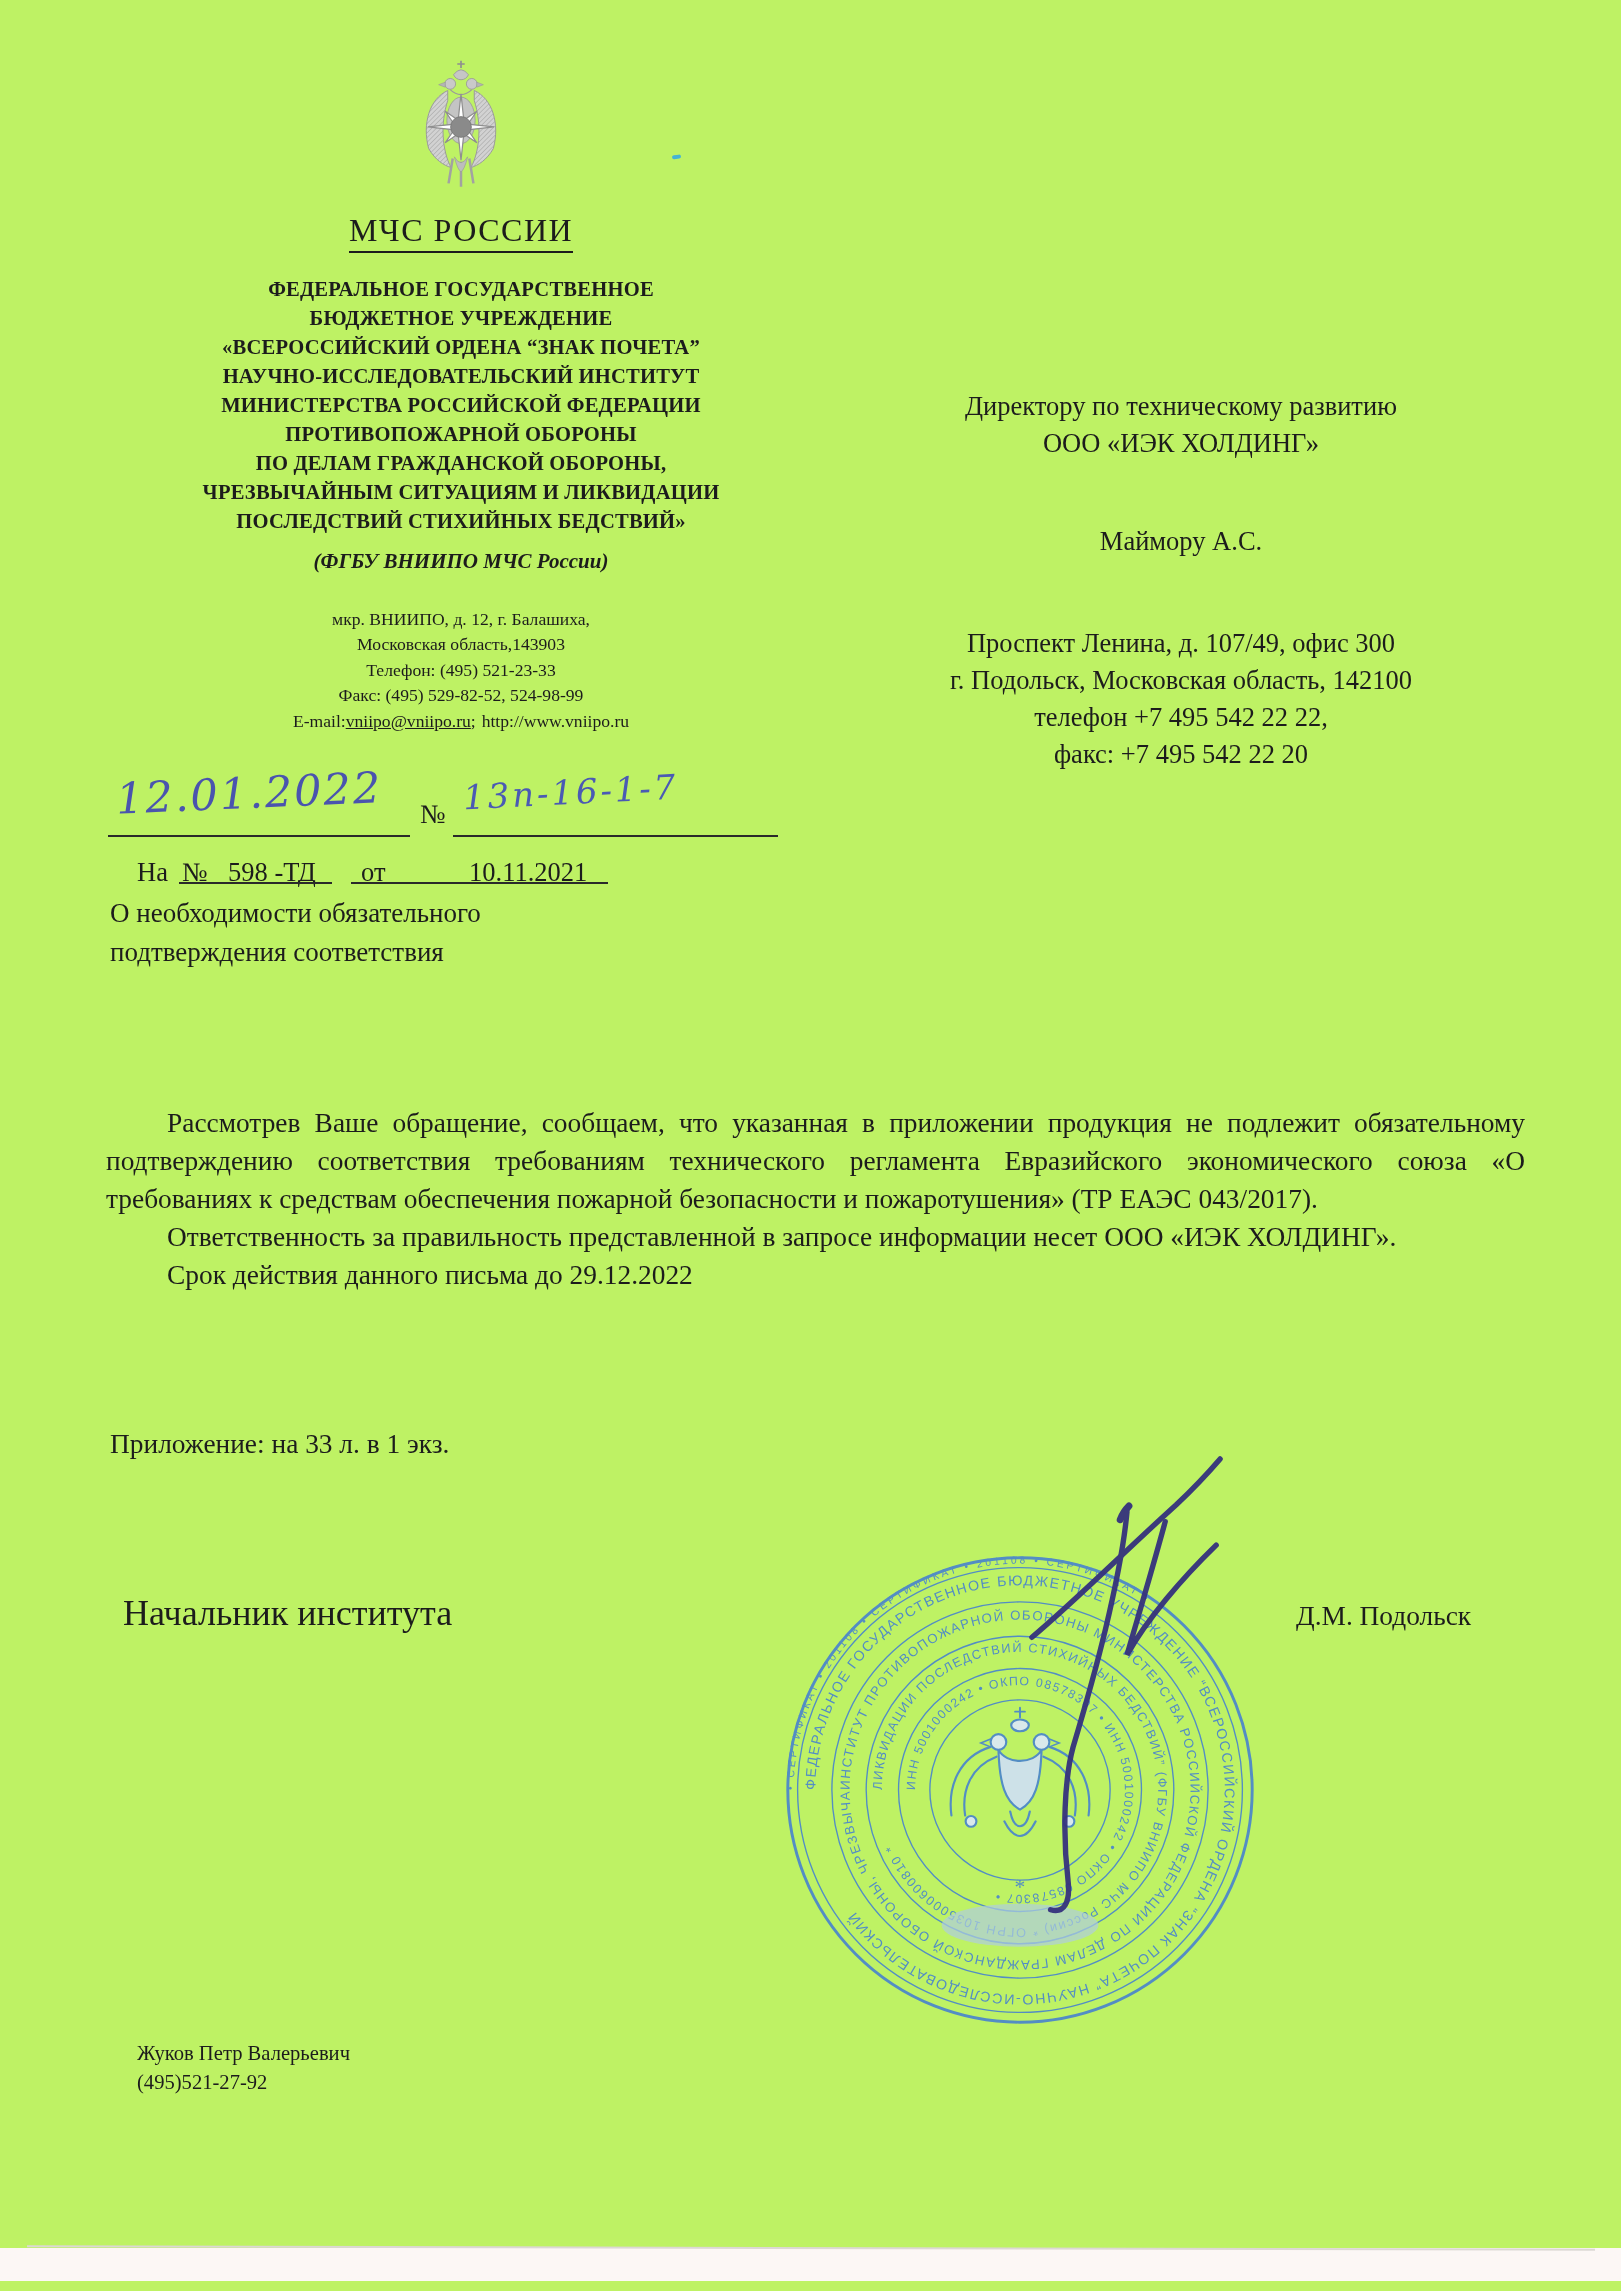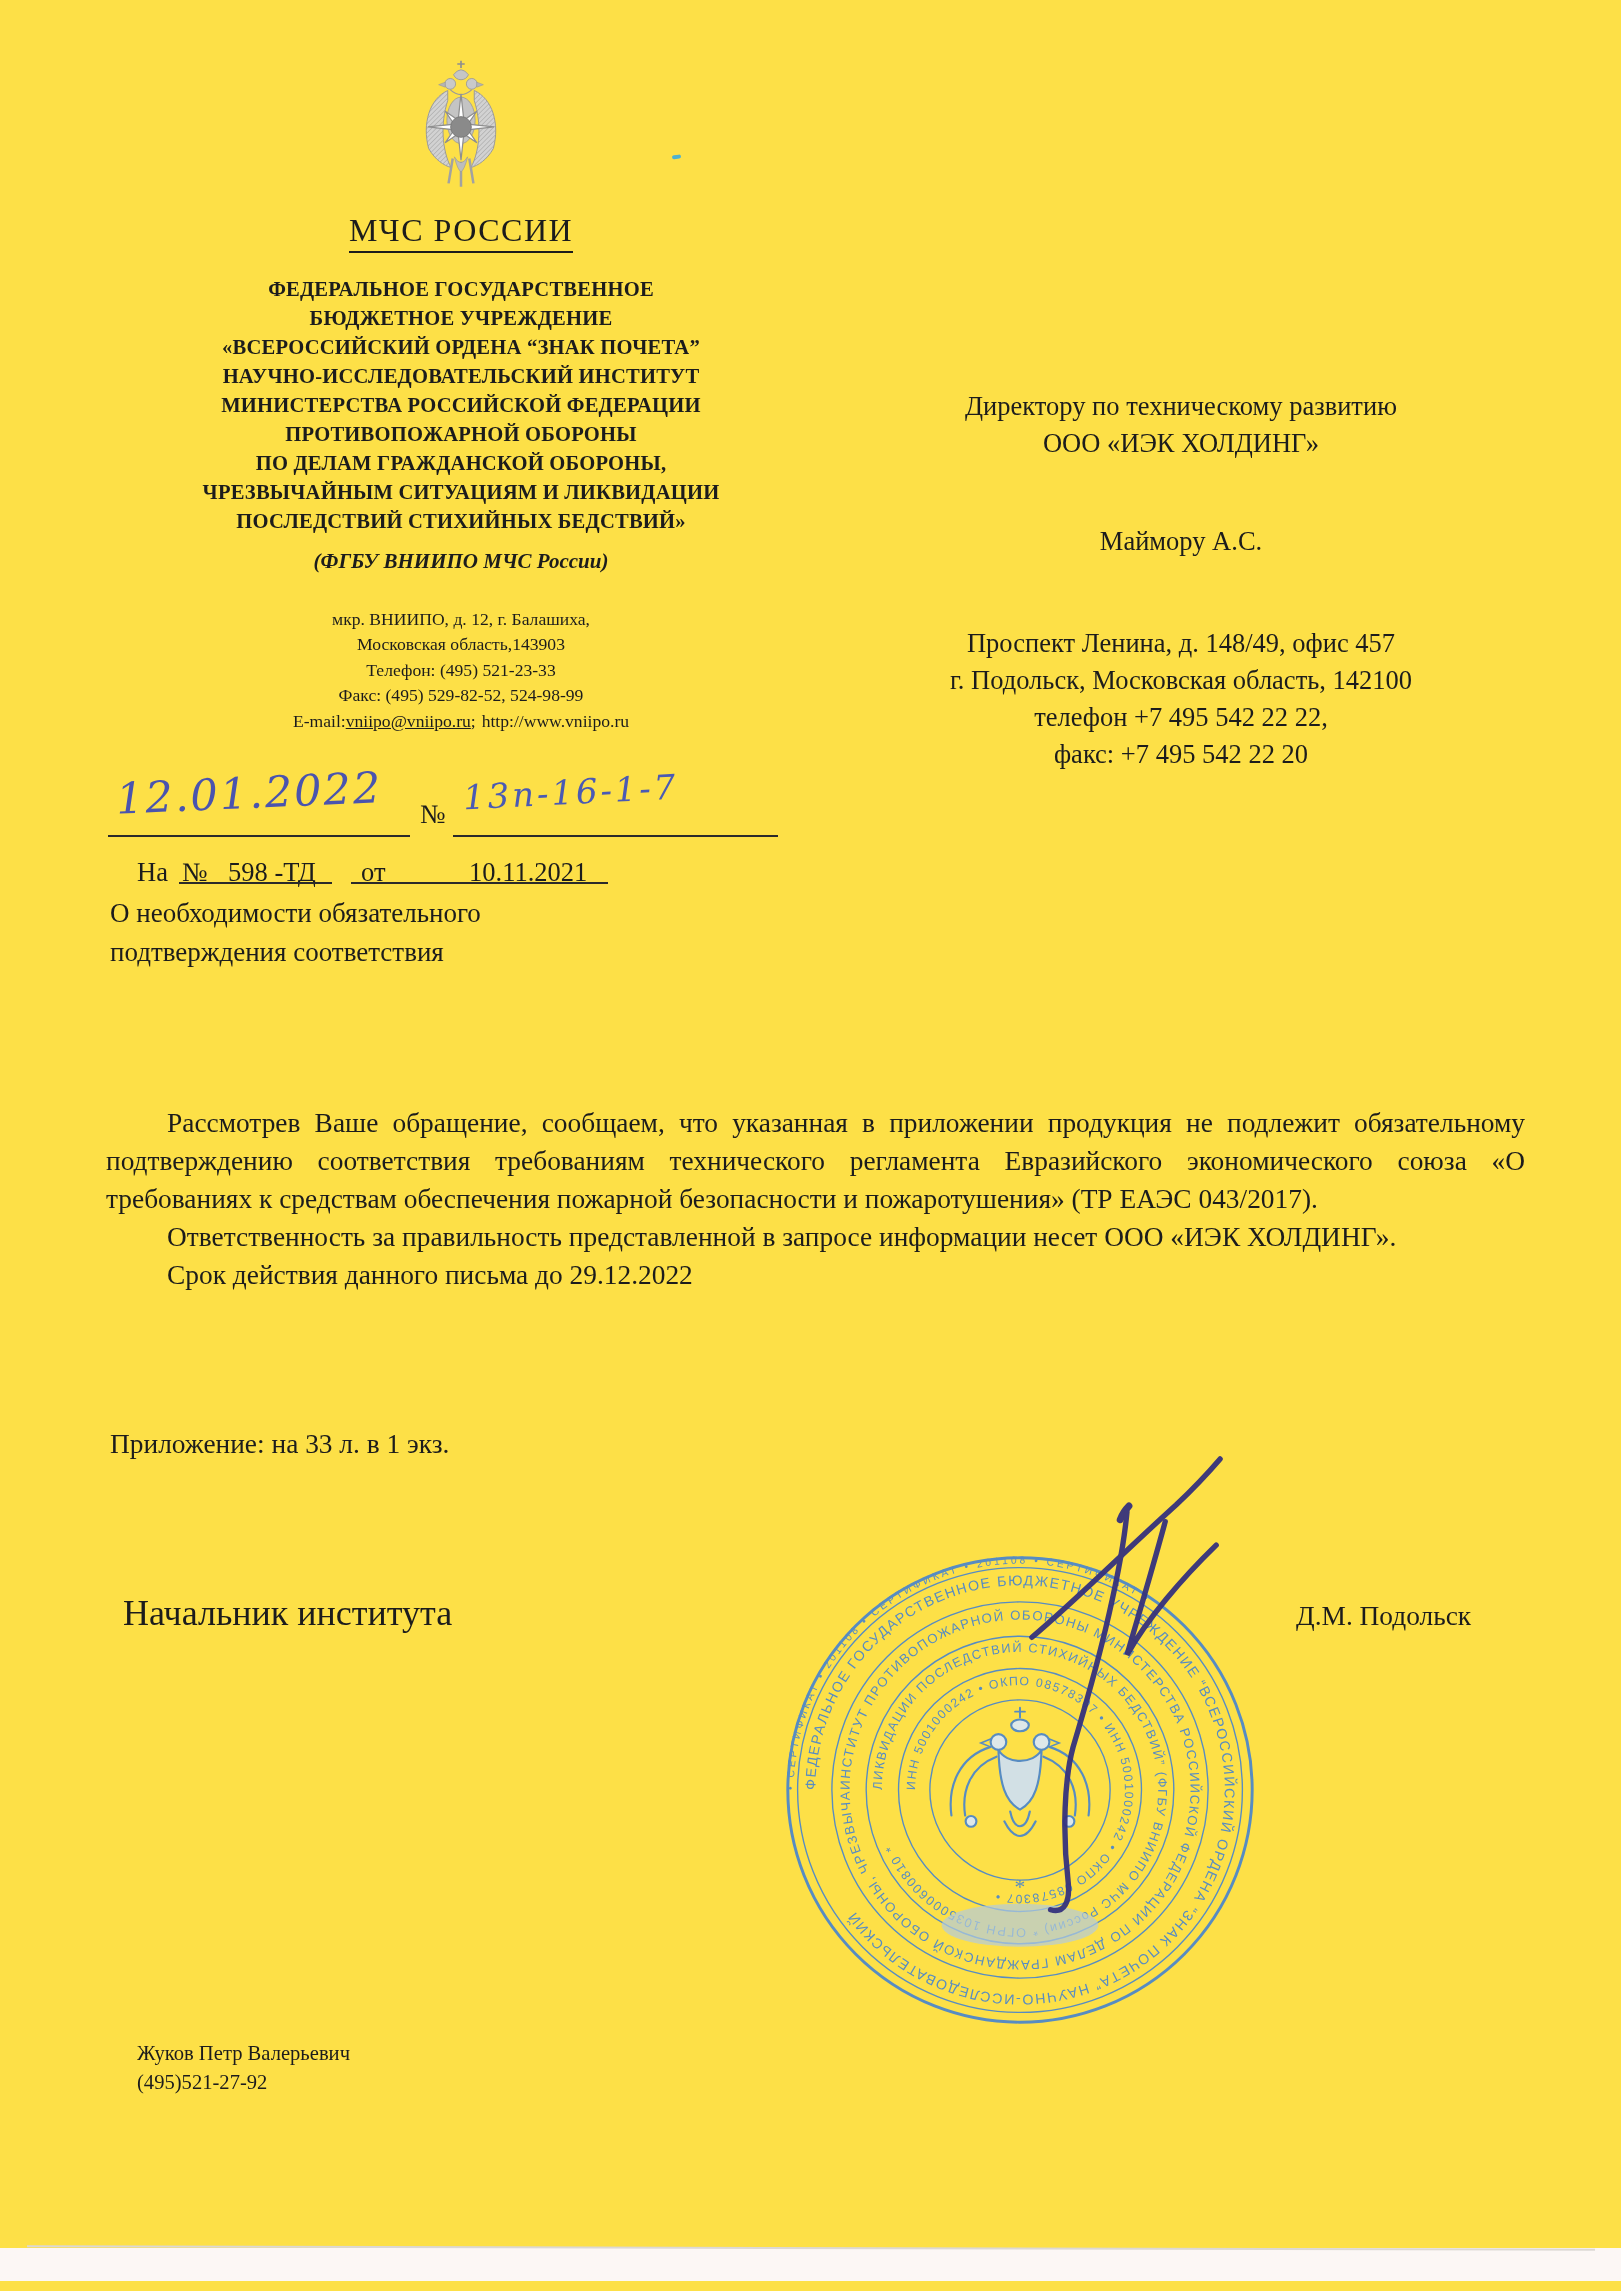--- a/index.html
+++ b/index.html
@@ -1,17 +1,17 @@
 <!DOCTYPE html>
 <html><head>
 <meta charset="utf-8">
 <style>
   html,body{margin:0;padding:0;background:#e8e8e8;}
   .page{
-    position:relative;width:1621px;height:2292px;background:#fde047;
+    position:relative;width:1621px;height:2292px;background:#bef264;
     font-family:"Liberation Serif",serif;color:#1c1c1c;overflow:hidden;margin:0 auto;
   }
   
   .letterhead{position:absolute;left:103px;top:59px;width:716px;text-align:center;}
   .emblem{width:100px;height:131px;margin:0 auto;display:block;}
   .ministry{margin-top:21.6px;font-size:32px;letter-spacing:1.5px;}
   .ministry .u{border-bottom:2px solid #1c1c1c;padding-bottom:3.9px;}
   .org{margin-top:26.5px;font-weight:bold;font-size:20.6px;line-height:29px;letter-spacing:0.2px;}
   .shortname{margin-top:12.7px;font-weight:bold;font-size:21px;font-style:italic;}
   .addr{margin-top:33px;font-size:17.6px;line-height:25.5px;}
@@ -120,21 +120,21 @@
       <div>Факс: (495) 529-82-52, 524-98-99</div>
       <div><span>E-mail:</span><span class="email">vniipo@vniipo.ru</span><span class="sep">;</span><span>http://www.vniipo.ru</span></div>
     </div>
   </div>
 
   <div class="recipient">
     <div>Директору по техническому развитию</div>
     <div>ООО «ИЭК ХОЛДИНГ»</div>
     <div class="person">Маймору А.С.</div>
     <div class="r-addr">
-      <div>Проспект Ленина, д. 148/49, офис 457</div>
+      <div>Проспект Ленина, д. 107/49, офис 300</div>
       <div>г. Подольск, Московская область, 142100</div>
       <div>телефон +7 495 542 22 22,</div>
       <div>факс: +7 495 542 22 20</div>
     </div>
   </div>
 
   <div class="ref-row1">
     <span class="hw hw-date">12.01.2022</span>
     <div class="ul ul1"></div>
     <span class="no-sign">№</span>

